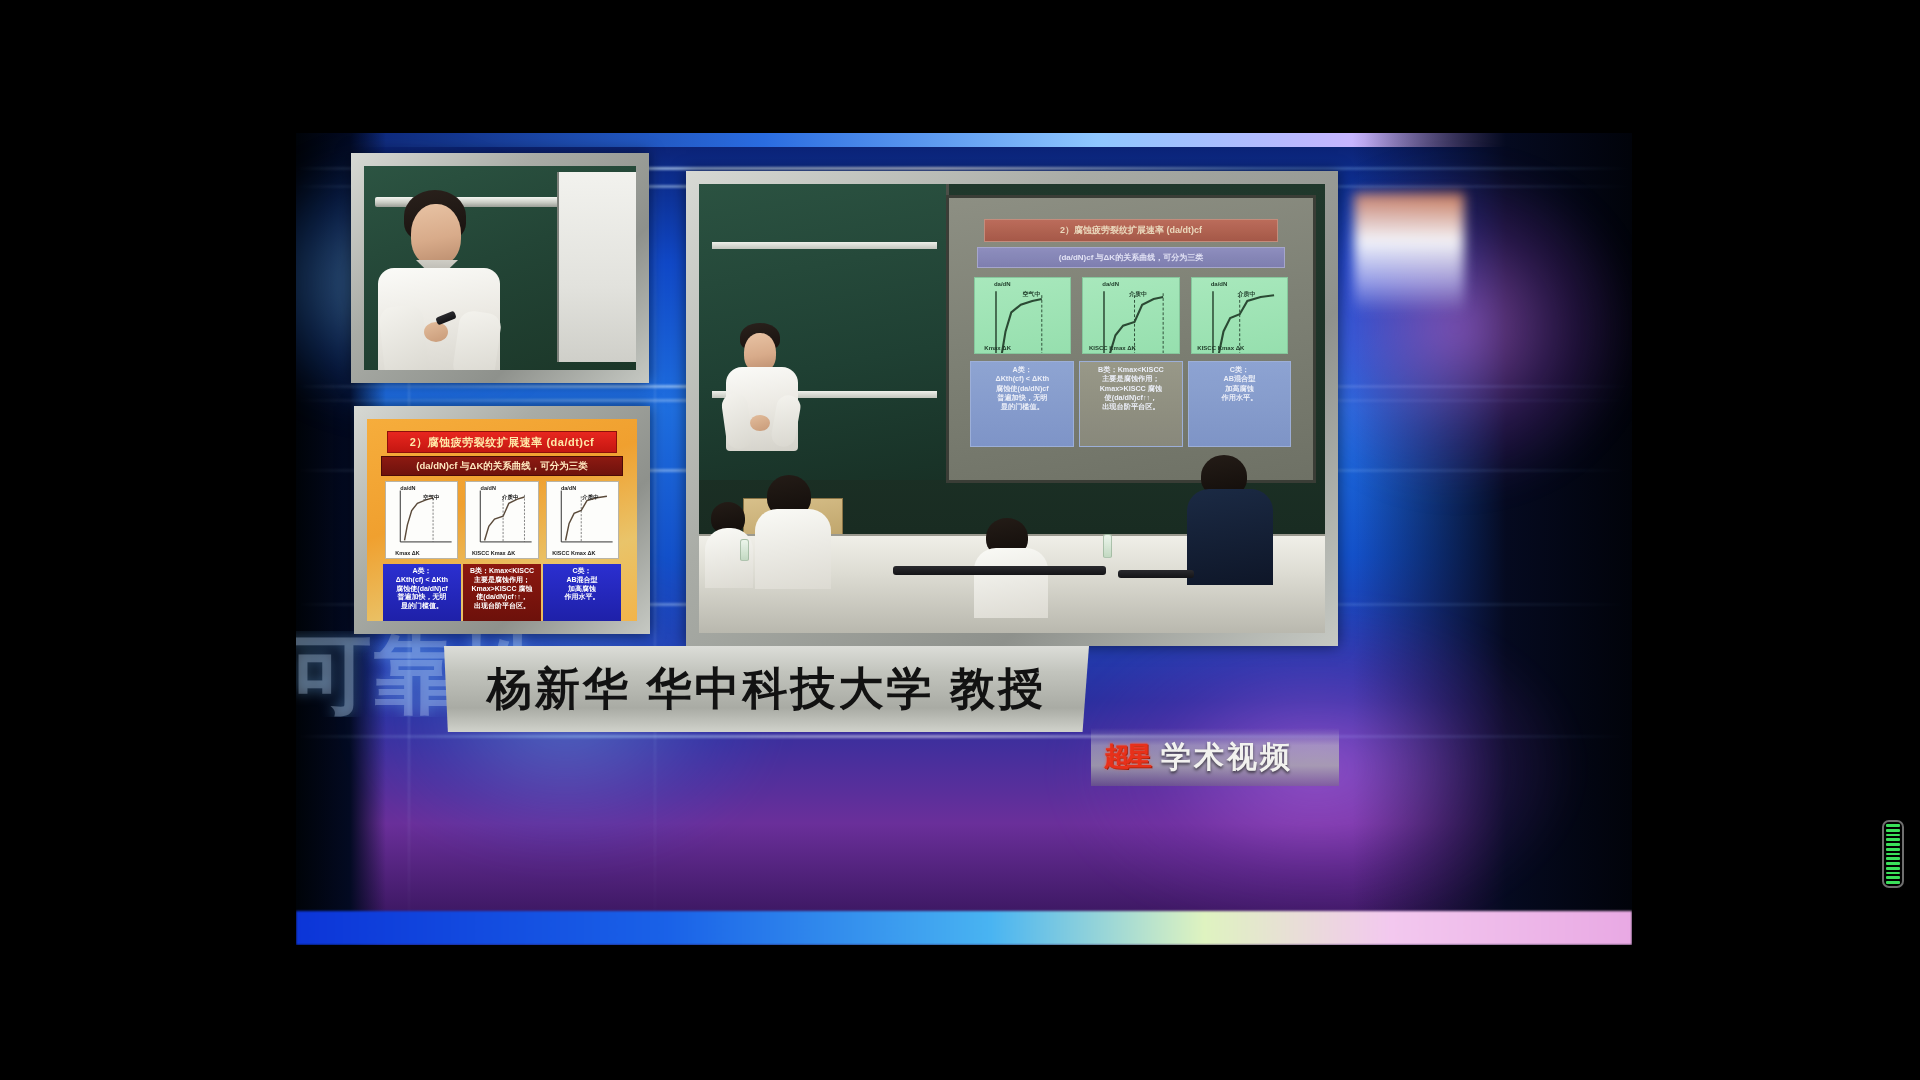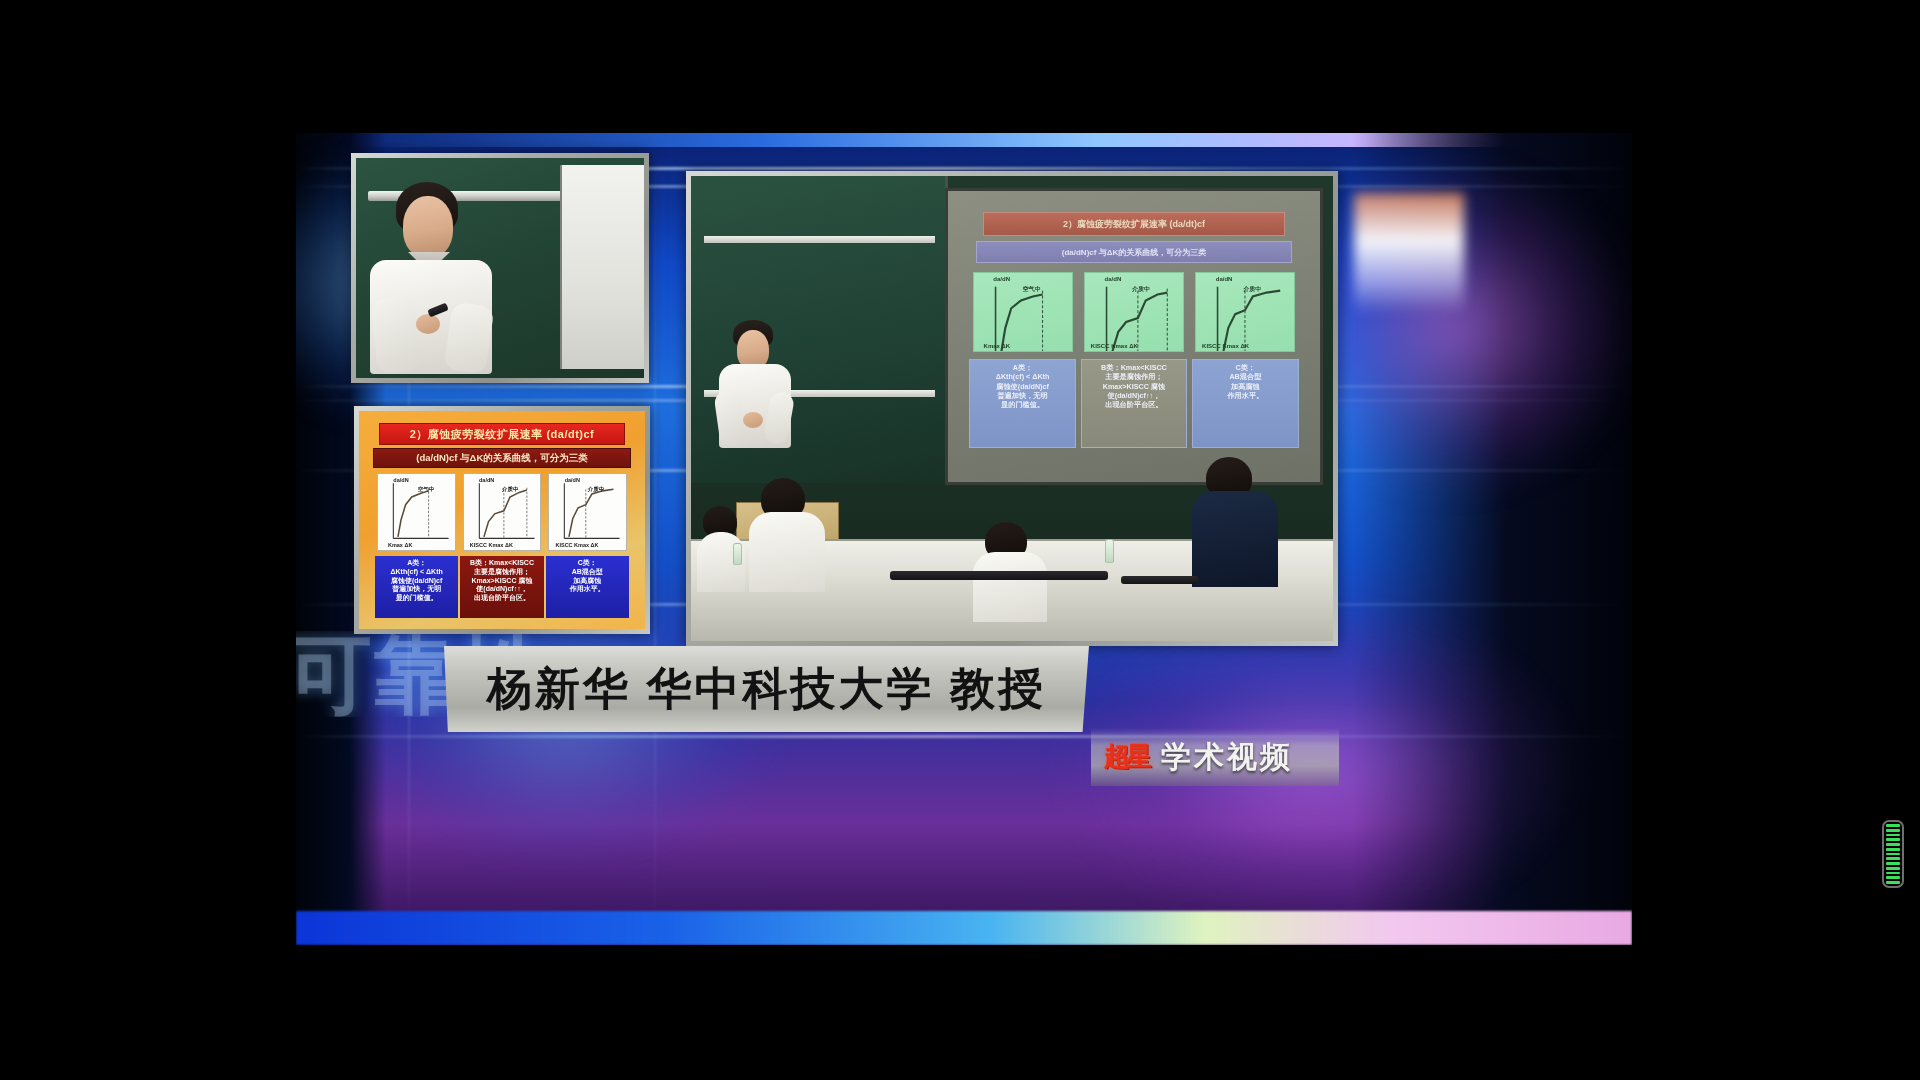--- a/index.html
+++ b/index.html
@@ -64,21 +64,21 @@
   }
   .top-sweep {
     position:absolute; left:0; right:0; top:0; height:14px;
     background:linear-gradient(90deg,#0a1c66 0%,#2a6ce0 35%,#8fc7ff 60%,#c9b4ff 80%,#3a1d66 100%);
   }
 
   
   .panel {
     position:absolute;
     background:linear-gradient(135deg,#d7d9d4 0%,#a9aca6 35%,#8e918c 70%,#c6c9c3 100%);
-    padding:5px;
+    padding:13px;
     box-shadow:0 0 14px rgba(0,0,0,.55);
   }
   .panel > .screen {
     position:relative; width:100%; height:100%; overflow:hidden; background:#000;
   }
 
   
   #inset-lecturer { left:55px; top:20px; width:298px; height:230px; }
   .board-green {
     position:absolute; inset:0;

